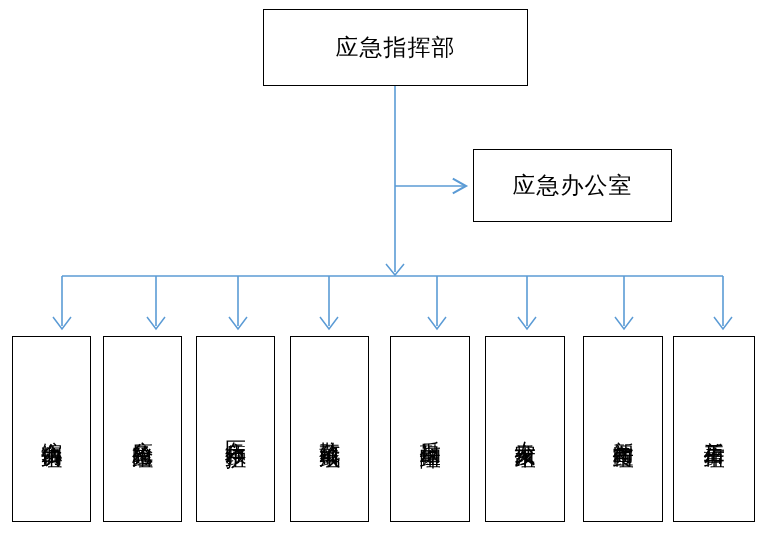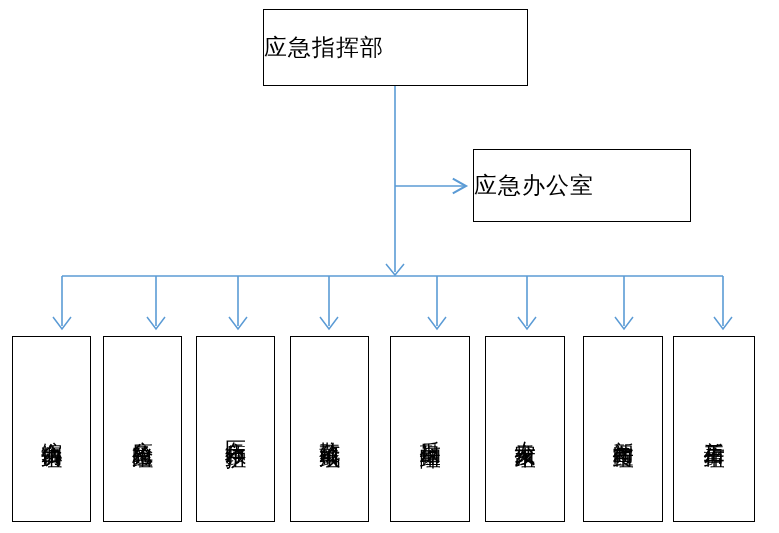--- a/index.html
+++ b/index.html
@@ -26,21 +26,21 @@
     height: 533px;
     pointer-events: none;
   }
   .node-box {
     position: absolute;
     box-sizing: border-box;
     border: 1.6px solid #000000;
     background: #ffffff;
     display: flex;
     align-items: center;
-    justify-content: flex-start;
+    justify-content: center;
   }
   .node-label-h {
     font-size: 23px;
     line-height: 1.15;
     color: #000000;
     letter-spacing: 1px;
     font-family: "DejaVu Serif", "Liberation Serif", serif;
     white-space: nowrap;
   }
   .node-label-v {
@@ -109,21 +109,21 @@
 
       <line x1="723" y1="276" x2="723" y2="326" stroke="#5B9BD5" stroke-width="1.6"></line>
       <path d="M714,317 L723,329 L732,317" fill="none" stroke="#5B9BD5" stroke-width="1.5"></path>
     </g>
   </svg>
 
   <div class="node-box" style="left:263px; top:9px; width:265px; height:77px;">
     <span class="node-label-h">应急指挥部</span>
   </div>
 
-  <div class="node-box" style="left:473px; top:149px; width:218px; height:73px;">
+  <div class="node-box" style="left:473px; top:149px; width:199px; height:73px;">
     <span class="node-label-h">应急办公室</span>
   </div>
 
   <div class="node-box leaf-box" style="left:12px; top:336px; width:79px; height:186px;">
     <span class="node-label-v">综合协调组</span>
   </div>
 
   <div class="node-box leaf-box" style="left:103px; top:336px; width:79px; height:186px;">
     <span class="node-label-v">应急抢险组</span>
   </div>

